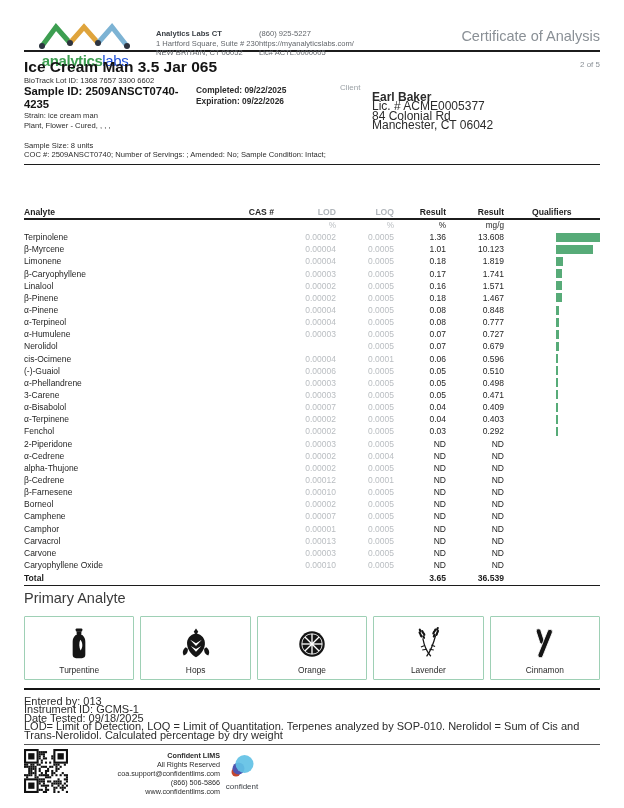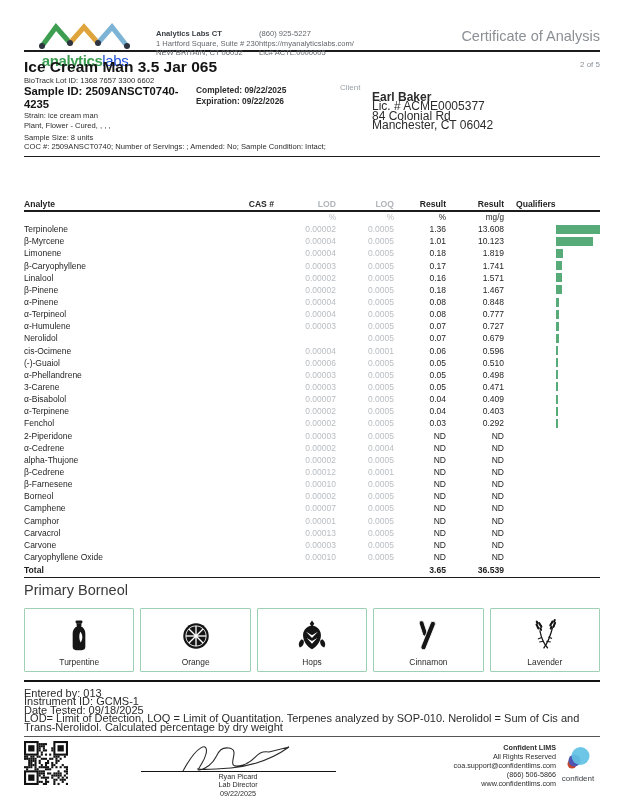--- a/index.html
+++ b/index.html
@@ -28,32 +28,32 @@
   .sample-grid { display:flex; }
   .sg-left { width:172px; }
   .sg-mid { width:144px; }
   .sg-client { width:200px; }
   .tiny { font-size:7.6px; line-height:9.3px; color:#2b2b2b; }
   .sample-id { font-size:11.3px; font-weight:bold; line-height:13px; color:#141414; }
   .mid-line { font-size:8.4px; font-weight:bold; line-height:10.5px; color:#2b2b2b; }
   .client-label { font-size:8px; color:#9aa0a5; line-height:9.5px; }
   .client-line { font-size:12px; line-height:9.5px; color:#2b2b2b;padding-left:32px; }
   .client-name { font-weight:bold; }
-  .coc-block { margin-top:2px; }
+  .coc-block { margin-top:10px; }
   .sample-rule { margin-top:5px; }
   
   .section-title { font-size:14.5px; color:#3a3a3a; padding:4px 0 6px; }
   .trow { display:flex; align-items:center; }
   .c-analyte { width:200px; text-align:left; }
   .c-cas { width:50px; text-align:right; }
   .c-lod { width:62px; text-align:right; }
   .c-loq { width:58px; text-align:right; }
   .c-pct { width:52px; text-align:right; }
   .c-mgg { width:58px; text-align:right; }
-  .c-qual { width:46px; padding-left:12px; text-align:left; }
+  .c-qual { width:46px; padding-left:28px; text-align:left; }
   .c-bar { width:50px; padding-left:6px; display:flex; align-items:center; }
   .thead { font-size:8.6px; font-weight:bold; height:13px;margin-top:40px; }
   .thead .c-lod, .thead .c-loq { color:#b0b5ba; }
   .units { font-size:8.2px; height:11px; }
   .units .gray { color:#b9bdc1; }
   .drow { font-size:8.5px; height:12.15px; }
   .drow .c-lod, .drow .c-loq { color:#b9bdc1; }
   .bar { height:9px; background:var(--accent); }
   .total-row { font-size:8.6px; font-weight:bold; height:13.5px; }
   
@@ -486,70 +486,59 @@
     <div class="c-cas"></div>
     <div class="c-lod"></div>
     <div class="c-loq"></div>
     <div class="c-pct">3.65</div>
     <div class="c-mgg">36.539</div>
     <div class="c-qual"></div>
     <div class="c-bar"></div>
   </div>
   <div class="rule-mid"></div>
 
-  <div class="section-title">Primary Borneol</div>
+  <div class="section-title">Primary Analyte</div>
   <div class="aroma-wrap">
     <div class="aroma-box">
       <svg width="34" height="36" viewBox="0 0 36 36" fill="#151515">
         <rect x="14.5" y="1.5" width="7" height="3.2" rx="1"></rect>
         <rect x="15.5" y="4.5" width="5" height="4.5"></rect>
         <path d="M14.5 8.5 h7 c2.2 2 3.2 4 3.2 7.2 v13.8 c0 2.3-1.3 3.5-3.6 3.5 h-6.2 c-2.3 0-3.6-1.2-3.6-3.5 V15.7 c0-3.2 1-5.2 3.2-7.2 z"></path>
         <path fill="#fff" d="M19.3 13.5 c2.8 2.8 3 8.1 .4 11.3 c-1.7-3.2-1.9-7.9-.4-11.3 z"></path>
       </svg>
       <div class="aroma-label">Turpentine</div>
+    </div>
+    <div class="aroma-box">
+      <svg width="34" height="36" viewBox="0 0 36 36" fill="#151515">
+        <path d="M18 1.5 l2.4 3.6 L18 8.6 15.6 5.1 z"></path>
+        <path d="M7.2 21.5 C 4 23.5 3.2 27 5 30.2 C 8.3 29.2 9.8 26.4 9.3 23 z"></path>
+        <path d="M28.8 21.5 C 32 23.5 32.8 27 31 30.2 C 27.7 29.2 26.2 26.4 26.7 23 z"></path>
+        <path d="M18 6.5 C 11.5 8 8 12.6 8.6 18.4 C 9.2 24.4 13 29 18 32 C 23 29 26.8 24.4 27.4 18.4 C 28 12.6 24.5 8 18 6.5 z"></path>
+        <path fill="#fff" d="M11.8 13.5 L18 17.2 L24.2 13.5 L18 20 z"></path>
+        <path fill="#fff" d="M12.5 20 L18 23.2 L23.5 20 L18 26.2 z"></path>
+      </svg>
+      <div class="aroma-label">Hops</div>
     </div>
     <div class="aroma-box">
       <svg width="34" height="36" viewBox="0 0 36 36">
         <circle cx="18" cy="18" r="13.5" fill="#151515"></circle>
         <circle cx="18" cy="18" r="10.8" fill="none" stroke="#fff" stroke-width="0.9"></circle>
         <g stroke="#fff" stroke-width="1.4">
           <line x1="18" y1="18" x2="18" y2="7.4"></line>
             <line x1="18" y1="18" x2="25.5" y2="10.5"></line>
           <line x1="18" y1="18" x2="28.6" y2="18"></line>
             <line x1="18" y1="18" x2="25.5" y2="25.5"></line>
           <line x1="18" y1="18" x2="18" y2="28.6"></line>
             <line x1="18" y1="18" x2="10.5" y2="25.5"></line>
           <line x1="18" y1="18" x2="7.4" y2="18"></line>
             <line x1="18" y1="18" x2="10.5" y2="10.5"></line>
         </g>
         <circle cx="18" cy="18" r="1.7" fill="#fff"></circle>
       </svg>
       <div class="aroma-label">Orange</div>
-    </div>
-    <div class="aroma-box">
-      <svg width="34" height="36" viewBox="0 0 36 36" fill="#151515">
-        <path d="M18 1.5 l2.4 3.6 L18 8.6 15.6 5.1 z"></path>
-        <path d="M7.2 21.5 C 4 23.5 3.2 27 5 30.2 C 8.3 29.2 9.8 26.4 9.3 23 z"></path>
-        <path d="M28.8 21.5 C 32 23.5 32.8 27 31 30.2 C 27.7 29.2 26.2 26.4 26.7 23 z"></path>
-        <path d="M18 6.5 C 11.5 8 8 12.6 8.6 18.4 C 9.2 24.4 13 29 18 32 C 23 29 26.8 24.4 27.4 18.4 C 28 12.6 24.5 8 18 6.5 z"></path>
-        <path fill="#fff" d="M11.8 13.5 L18 17.2 L24.2 13.5 L18 20 z"></path>
-        <path fill="#fff" d="M12.5 20 L18 23.2 L23.5 20 L18 26.2 z"></path>
-      </svg>
-      <div class="aroma-label">Hops</div>
-    </div>
-    <div class="aroma-box">
-      <svg width="34" height="36" viewBox="0 0 36 36">
-        <g transform="rotate(-18 13 10)">
-            <rect x="10.5" y="1.5" width="5" height="17" rx="2.5" fill="#151515" stroke="#fff" stroke-width="0.8"></rect>
-          </g>
-        <g transform="rotate(22 18 18)">
-            <rect x="15.3" y="1.5" width="5.4" height="32" rx="2.7" fill="#151515" stroke="#fff" stroke-width="0.8"></rect>
-          </g>
-      </svg>
-      <div class="aroma-label">Cinnamon</div>
     </div>
     <div class="aroma-box">
       <svg width="34" height="36" viewBox="0 0 36 36">
         <path d="M12.5 12 C 14 20 16.5 26 21 31" fill="none" stroke="#151515" stroke-width="1.3"></path>
         <path d="M26 9 C 24 17 21 25 16.5 31" fill="none" stroke="#151515" stroke-width="1.3"></path>
         <path d="M14.5 19.5 l-4 1.6 M16.5 23.5 l-4.6 .9 M21.5 19 l4 1.6 M19.5 23.5 l4.6 .9" stroke="#151515" stroke-width="1.1" fill="none"></path>
         <g fill="#151515" transform="rotate(-28 12 8)">
           <ellipse cx="12" cy="3" rx="1.2" ry="2.1"></ellipse>
             <ellipse cx="10.4" cy="5.6" rx="1.2" ry="2.1"></ellipse>
             <ellipse cx="13.6" cy="5.6" rx="1.2" ry="2.1"></ellipse>
@@ -560,20 +549,31 @@
         <g fill="#151515" transform="rotate(26 26 6)">
           <ellipse cx="26" cy="1.5" rx="1.2" ry="2.1"></ellipse>
             <ellipse cx="24.4" cy="4.1" rx="1.2" ry="2.1"></ellipse>
             <ellipse cx="27.6" cy="4.1" rx="1.2" ry="2.1"></ellipse>
           <ellipse cx="24.2" cy="6.9" rx="1.2" ry="2.1"></ellipse>
             <ellipse cx="27.8" cy="6.9" rx="1.2" ry="2.1"></ellipse>
             <ellipse cx="26" cy="9.5" rx="1.2" ry="2.1"></ellipse>
         </g>
       </svg>
       <div class="aroma-label">Lavender</div>
+    </div>
+    <div class="aroma-box">
+      <svg width="34" height="36" viewBox="0 0 36 36">
+        <g transform="rotate(-18 13 10)">
+            <rect x="10.5" y="1.5" width="5" height="17" rx="2.5" fill="#151515" stroke="#fff" stroke-width="0.8"></rect>
+          </g>
+        <g transform="rotate(22 18 18)">
+            <rect x="15.3" y="1.5" width="5.4" height="32" rx="2.7" fill="#151515" stroke="#fff" stroke-width="0.8"></rect>
+          </g>
+      </svg>
+      <div class="aroma-label">Cinnamon</div>
     </div>
   </div>
   <div class="aroma-rule"></div>
 
   <div class="foot-lines">
     <div>Entered by: 013</div>
     <div>Instrument ID: GCMS-1</div>
     <div>Date Tested: 09/18/2025</div>
     <div>LOD= Limit of Detection, LOQ = Limit of Quantitation. Terpenes analyzed by SOP-010. Nerolidol = Sum of Cis and Trans-Nerolidol. Calculated percentage by dry weight</div>
   </div>
@@ -725,31 +725,20 @@
             <rect x="28" y="38" width="2" height="2"></rect>
             <rect x="36" y="38" width="2" height="2"></rect>
             <rect x="18" y="40" width="2" height="2"></rect>
             <rect x="20" y="40" width="2" height="2"></rect>
             <rect x="28" y="40" width="2" height="2"></rect>
             <rect x="32" y="40" width="2" height="2"></rect>
             <rect x="40" y="40" width="2" height="2"></rect>
           </g>
         </svg>
     </div>
-    <div class="sig-block">
-      <svg width="170" height="38" viewBox="0 0 170 38">
-        <path d="M30 30 C 44 4 56 0 53 13 C 50 25 38 33 52 27 C 66 21 62 5 76 7 C 90 9 68 30 90 24 C 104 20 102 9 116 11 L 136 6 C 118 19 98 25 78 27 C 66 28 52 29 44 28" stroke="#2b2b2b" fill="none" stroke-width="1.1"></path>
-      </svg>
-      <div class="sig-line"></div>
-      <div class="sig-text">
-        <div>Ryan Picard</div>
-        <div>Lab Director</div>
-        <div>09/22/2025</div>
-      </div>
-    </div>
     <div class="lims-block">
       <div class="lims-name">Confident LIMS</div>
       <div>All Rights Reserved</div>
       <div>coa.support@confidentlims.com</div>
       <div>(866) 506-5866</div>
       <div>www.confidentlims.com</div>
     </div>
     <div class="confident-block">
       <svg width="28" height="26" viewBox="0 0 28 26">
         <circle cx="8" cy="19" r="4.5" fill="#c4472f"></circle>

